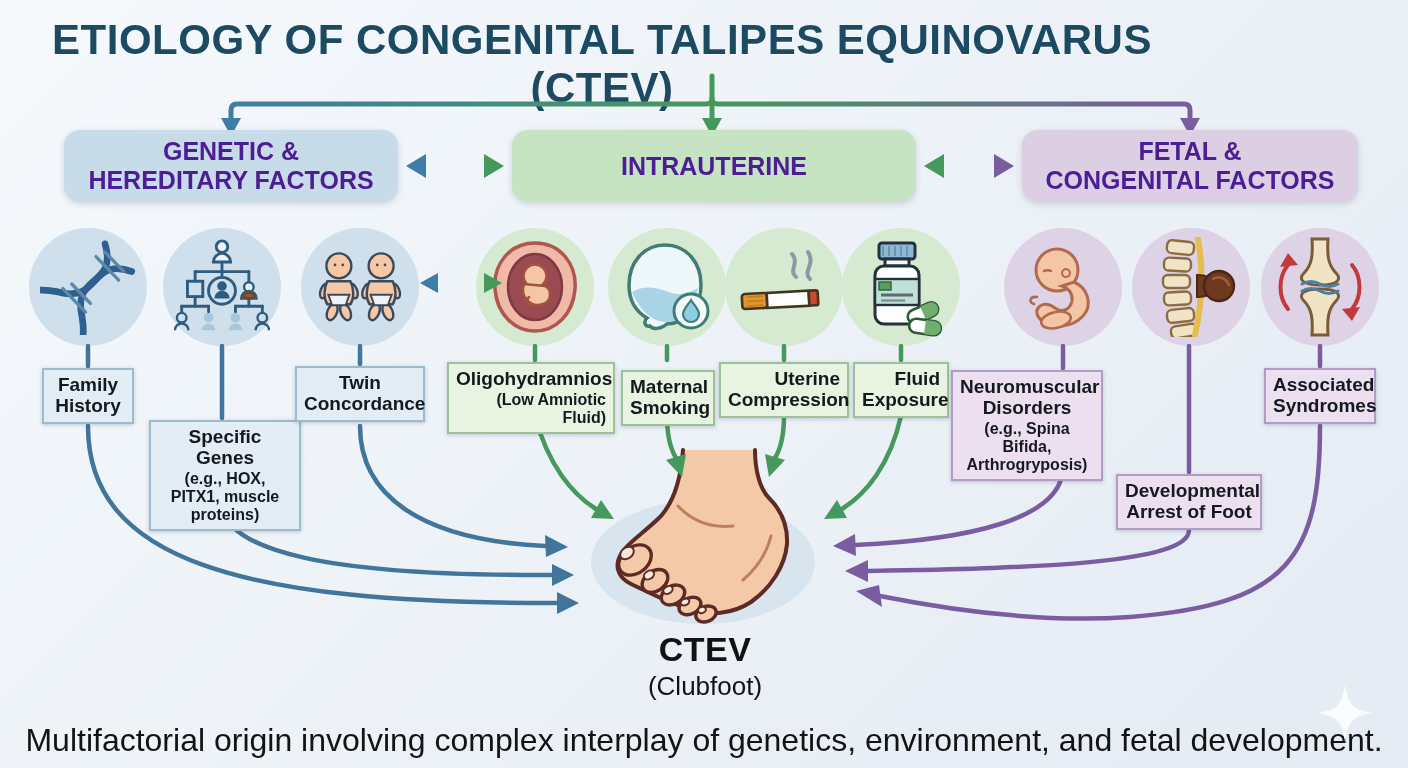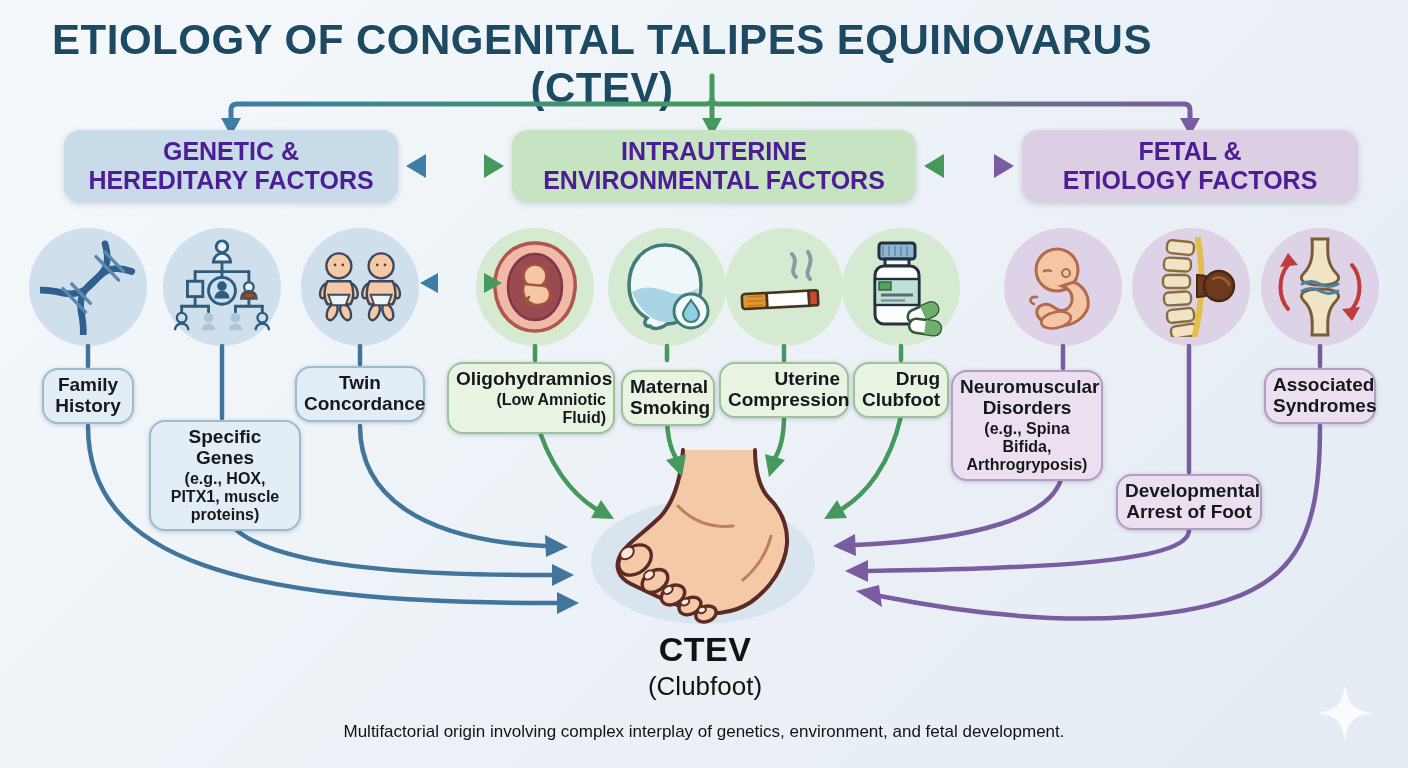--- a/index.html
+++ b/index.html
@@ -23,37 +23,37 @@
   }
   .cat-genetic{left:64px; top:130px; width:334px; height:72px; background:#c7dbe9;}
   .cat-intra{left:512px; top:130px; width:404px; height:72px; background:#c6e3c2;}
   .cat-fetal{left:1022px; top:130px; width:336px; height:72px; background:#dccfe4;}
   .circle{
     z-index:3; width:118px; height:118px; border-radius:50%;
     display:flex; align-items:center; justify-content:center;
   }
   .c-blue{background:#cfdfec;} .c-green{background:#d6e9d1;} .c-purple{background:#ded2e7;}
   .tag{
-    z-index:5; box-sizing:border-box; border-radius:16px; padding:5px 7px;
+    z-index:5; box-sizing:border-box; border-radius:0; padding:5px 7px;
     text-align:center; font-weight:700; font-size:19px; line-height:1.1;
     color:#15181c; box-shadow:0 1px 4px rgba(40,60,90,.25);
   }
   .tag .detail{display:block; font-weight:700; font-size:16px; line-height:1.12; margin-top:1px;}
   .t-blue{background:#e2edf5; border:2px solid #9cbccd;}
   .t-green{background:#e8f3e2; border:2px solid #9bc299;text-align:right;}
   .t-purple{background:#ecdff0; border:2px solid #b29bc4;}
   .foot-wrap{left:585px; top:448px; width:240px; height:190px; z-index:3;}
   .ctev{
     left:560px; top:630px; width:290px; z-index:5; text-align:center; color:#121212;
   }
   .ctev .main{font-size:34px; font-weight:800; letter-spacing:.5px;}
   .ctev .sub{font-size:26px; font-weight:400; margin-top:2px;}
   .footer{
     left:0; top:722px; width:1408px; text-align:center;
-    font-size:17px; color:#131313;
+    font-size:32px; color:#131313;
   }
   .sparkle{left:1313px; top:681px; z-index:2;}
 </style>
 </head>
 <body>
 
 <div class="canvas">
 
   <div class="abs title">ETIOLOGY OF CONGENITAL TALIPES EQUINOVARUS (CTEV)</div>
 
@@ -133,25 +133,24 @@
       <polygon points="879,585 882,607 856,591" fill="#7a5da1" stroke="none"></polygon>
     </g>
   </svg>
 
   <div class="abs cat cat-genetic">
     <span>GENETIC &amp;</span>
     <span>HEREDITARY FACTORS</span>
   </div>
   <div class="abs cat cat-intra">
     <span>INTRAUTERINE</span>
-    <span>ENVIRONMENTAL FACTORS</span>
   </div>
   <div class="abs cat cat-fetal">
     <span>FETAL &amp;</span>
-    <span>ETIOLOGY FACTORS</span>
+    <span>CONGENITAL FACTORS</span>
   </div>
 
   <div class="abs circle c-blue" style="left:29px;top:228px;">
     <svg width="96" height="96" viewBox="0 0 100 100">
       <g transform="rotate(46 50 50)" fill="none" stroke="#2e5f8f" stroke-width="7" stroke-linecap="round">
         <path d="M30,6 C72,28 28,52 68,76 C78,83 84,89 86,94"></path>
         <path d="M70,6 C28,28 72,52 32,76 C22,83 16,89 14,94"></path>
         <g stroke="#5b88ad" stroke-width="3.5">
           <path d="M36,12 L64,12"></path>
             <path d="M33,22 L67,22"></path>
@@ -374,21 +373,21 @@
     <span>Oligohydramnios</span>
     <span class="detail">(Low Amniotic Fluid)</span>
   </div>
   <div class="abs tag t-green" style="left:621px;top:362px;width:94px;margin-top:8px;">
     <span>Maternal Smoking</span>
   </div>
   <div class="abs tag t-green" style="left:719px;top:362px;width:130px;">
     <span>Uterine Compression</span>
   </div>
   <div class="abs tag t-green" style="left:853px;top:362px;width:96px;">
-    <span>Drug Clubfoot</span>
+    <span>Fluid Exposure</span>
   </div>
   <div class="abs tag t-purple" style="left:951px;top:370px;width:152px;">
     <span>Neuromuscular Disorders</span>
     <span class="detail">(e.g., Spina Bifida, Arthrogryposis)</span>
   </div>
   <div class="abs tag t-purple" style="left:1116px;top:474px;width:146px;">
     <span>Developmental Arrest of Foot</span>
   </div>
   <div class="abs tag t-purple" style="left:1264px;top:368px;width:112px;">
     <span>Associated Syndromes</span>

